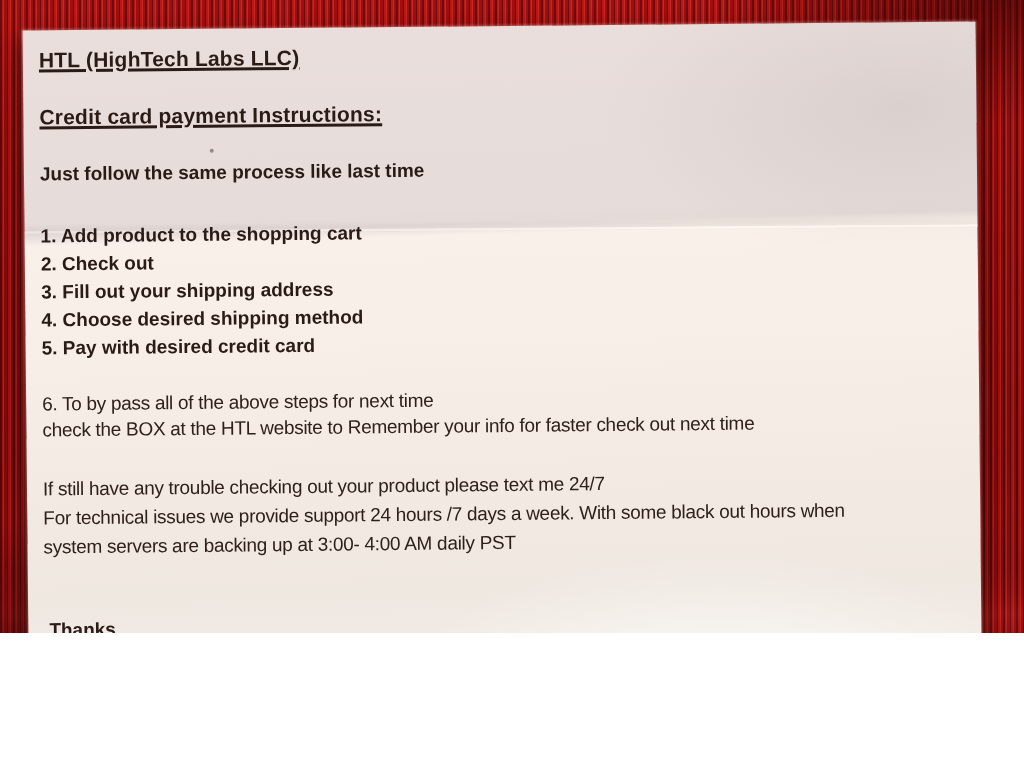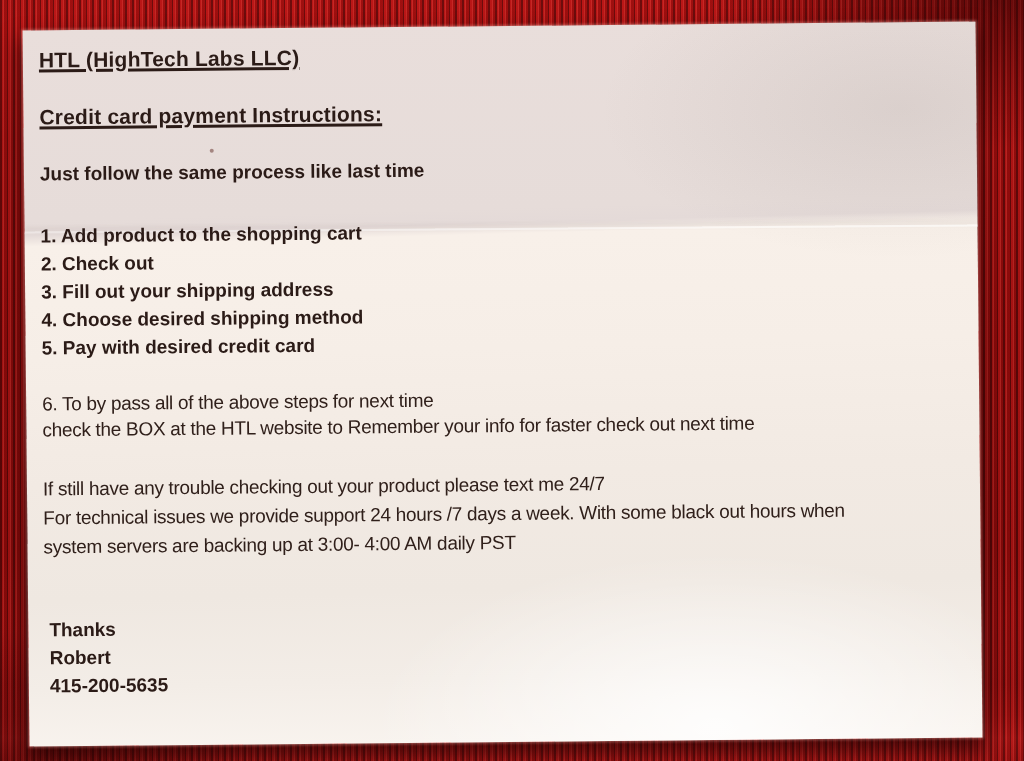--- a/index.html
+++ b/index.html
@@ -7,21 +7,21 @@
     padding: 0;
     width: 1024px;
     height: 761px;
     overflow: hidden;
     font-family: "Liberation Sans", sans-serif;
   }
 
   .scene {
     position: relative;
     width: 1024px;
-    height: 761px;
+    height: 633px;
     overflow: hidden;
     background-color: #8f0f0f;
   }
 
   
   .bg-ribs {
     position: absolute;
     inset: 0;
     background-image:
       repeating-linear-gradient(90deg,

